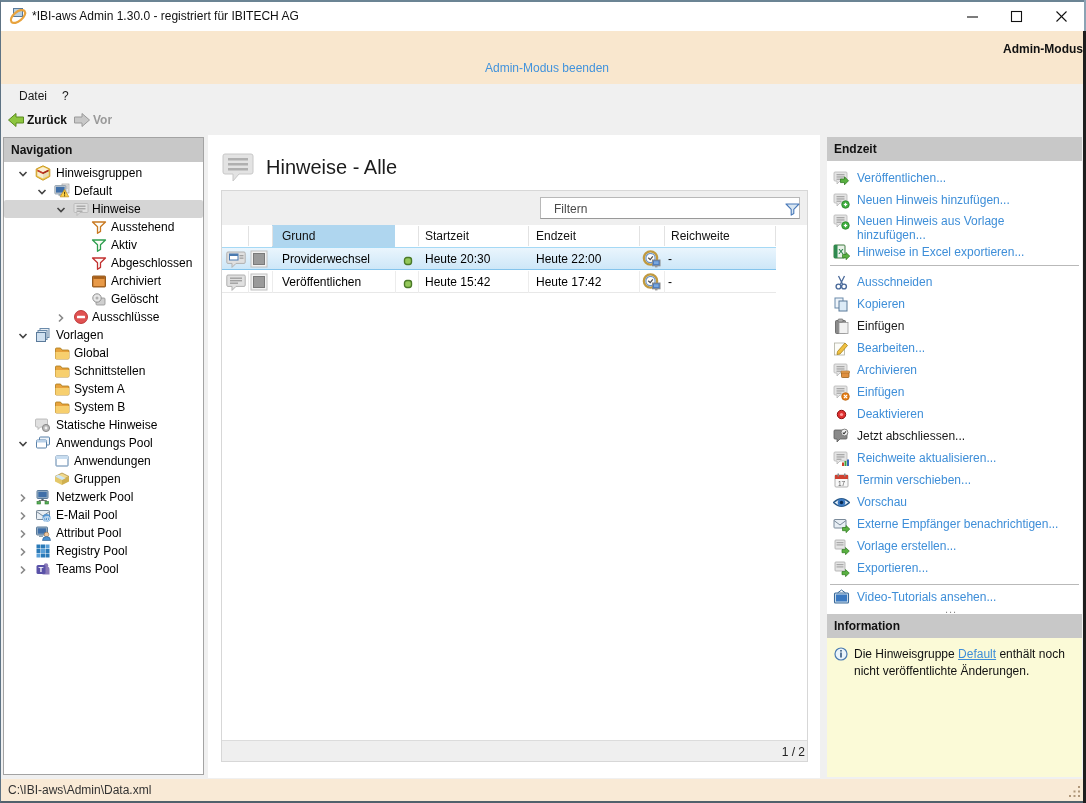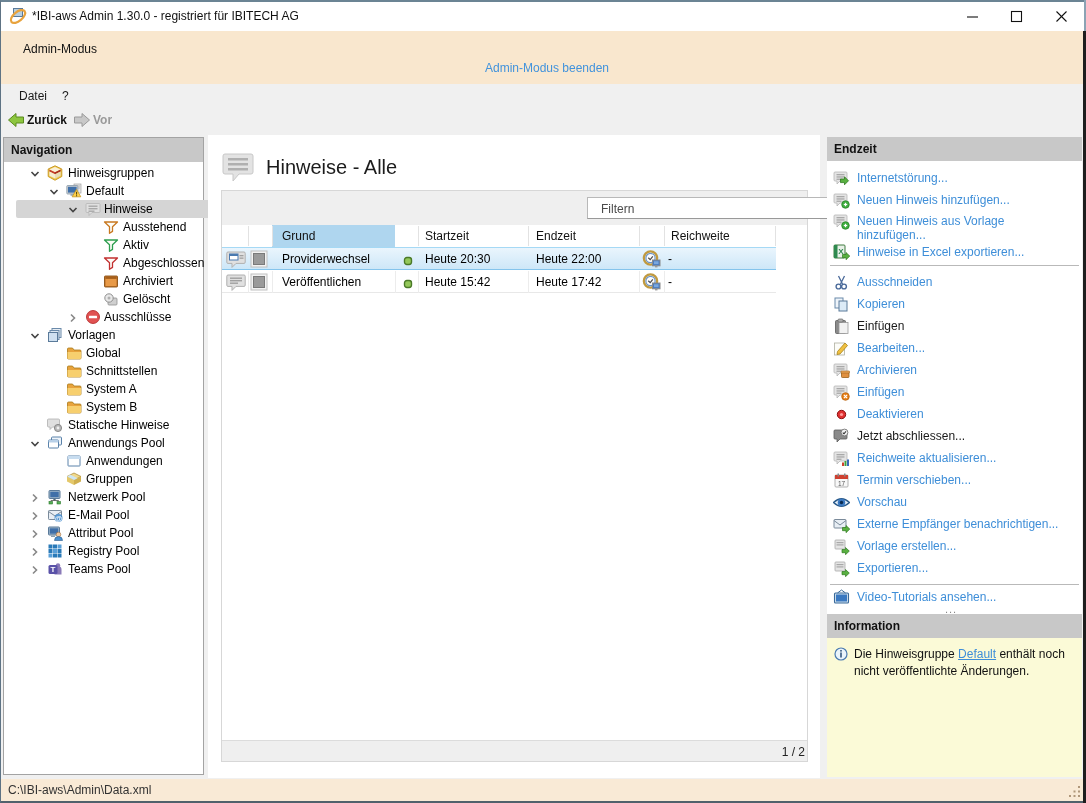--- a/index.html
+++ b/index.html
@@ -11,49 +11,49 @@
 #rightedge2 { position:absolute; left:1084px; top:0; width:2px; height:31px; background:#8ba3b4; }
 #titlebar { position:absolute; left:1px; top:2px; width:1083px; height:29px; background:#ffffff; }
 #banner { position:absolute; left:1px; top:31px; width:1082px; height:53px; background:#f9e7ce; }
 #menubar { position:absolute; left:1px; top:84px; width:1082px; height:24px; background:#f0f0f0; }
 #toolbar { position:absolute; left:1px; top:108px; width:1082px; height:25px; background:#f0f0f0; }
 .panel-h { height:24px; background:#c8c8c8; font-weight:bold; font-size:12px; padding:5px 0 0 7px; color:#111; }
 #nav { position:absolute; left:3px; top:137px; width:201px; height:638px; background:#fff; border:1px solid #a3a3a3; }
 #content { position:absolute; left:208px; top:135px; width:612px; height:643px; background:#fff; }
 #actions { position:absolute; left:827px; top:137px; width:255px; height:477px; background:#fff; }
 #infopanel { position:absolute; left:827px; top:614px; width:255px; height:163px; background:#fbfad7; }
-.trow { position:absolute; height:18px; width:199px;margin-left:12px; }
+.trow { position:absolute; height:18px; width:199px; }
 .trow .lbl { position:absolute; top:2px; font-size:12px; color:#000; white-space:nowrap; }
 .trow.sel { background:#d5d5d5; border-radius:2px; }
 .chev { position:absolute; top:4px; width:10px; height:10px; }
 .ticon { position:absolute; top:1px; width:16px; height:16px; }
 #twidget { position:absolute; left:13px; top:55px; width:587px; height:572px; border:1px solid #d7d7d7; background:#fff; }
 #filterbar { position:absolute; left:0; top:0; width:585px; height:34px; background:#efefef; }
-#filterbox { position:absolute; left:318px; top:6px; width:260px; height:22px; background:#fff; border:1px solid #b8b8b8; border-bottom-color:#999;margin-left:47px; }
+#filterbox { position:absolute; left:318px; top:6px; width:260px; height:22px; background:#fff; border:1px solid #b8b8b8; border-bottom-color:#999; }
 #filterbox span { position:absolute; left:13px; top:4px; color:#4a4a4a; }
 .hcell { position:absolute; top:34px; height:22px; color:#111; padding-top:4px; font-size:12px; }
 .vsep { position:absolute; top:35px; width:1px; height:20px; background:#e2e2e2; }
 .drow { position:absolute; }
 .dcell { position:absolute; font-size:12px; color:#000; top:4px; white-space:nowrap; }
 #tfooter { position:absolute; left:0; top:549px; width:585px; height:21px; background:#efefef; border-top:1px solid #dcdcdc; }
 #tfooter span { position:absolute; right:2px; top:4px; color:#222; }
 .act { position:absolute; left:6px; width:246px; }
 .act .aicon { position:absolute; left:0px; top:-1px; width:17px; height:17px; }
 .act .atext { position:absolute; left:24px; top:0px; white-space:normal; font-size:12px; }
 .blue { color:#3e8ed8; }
 .dark { color:#1a1a1a;text-align:center; }
 .asep { position:absolute; left:3px; width:249px; height:1px; background:#b9b9b9; }
 #statusbar { position:absolute; left:1px; top:779px; width:1082px; height:22px; background:#f9ead6; }
 #statusbar span { position:absolute; left:7px; top:4px; color:#333; font-size:12px; }
 </style>
 </head>
 <body>
 <div id="win"></div>
 <div id="banner">
-  <div style="text-align:left;padding-top:11px;padding-left:22px;font-weight:normal;color:#111">Admin-Modus</div>
+  <div style="text-align:right;padding-top:11px;padding-left:22px;font-weight:bold;color:#111">Admin-Modus</div>
   <div style="text-align:center;padding-top:5px;padding-left:10px;color:#4293dc">Admin-Modus beenden</div>
 </div>
 <div id="titlebar">
   <svg class="abs" style="left:7px;top:4px" width="20" height="20" viewBox="0 0 20 20">
     <rect x="5.5" y="2.5" width="9" height="8" fill="#b8cfe0" stroke="#5a7a9a" stroke-width="1"></rect>
     <ellipse cx="10" cy="10.5" rx="8.5" ry="4.5" fill="none" stroke="#e8a33d" stroke-width="2.2" transform="rotate(-40 10 10.5)"></ellipse>
   </svg>
   <span class="abs" style="left:31px;top:7px;color:#111">*IBI-aws Admin 1.30.0 - registriert für IBITECH AG</span>
   <svg class="abs" style="left:963px;top:6px" width="17" height="17">
       <line x1="3" y1="9" x2="14" y2="9" stroke="#111" stroke-width="1.1"></line>
@@ -411,21 +411,21 @@
 <div id="actions">
   <div class="panel-h">Endzeit</div>
 <div class="act" style="top:34px">
       <span class="aicon"><svg width="17" height="17" viewBox="0 0 17 17">
           <path d="M2 2 h11 a1 1 0 0 1 1 1 v7 a1 1 0 0 1 -1 1 h-6 l-3 3 v-3 h-2 a1 1 0 0 1 -1 -1 v-7 a1 1 0 0 1 1 -1 z" fill="#e4e4e4" stroke="#b5b5b5" stroke-width="0.8"></path>
           <rect x="3.5" y="4" width="8" height="1.3" fill="#a8a8a8"></rect>
           <rect x="3.5" y="6.3" width="8" height="1.3" fill="#a8a8a8"></rect>
           <rect x="3.5" y="8.6" width="5" height="1.3" fill="#a8a8a8"></rect>
           <path d="M8.5 10.5 h4 v-2.2 l4 4 -4 4 v-2.2 h-4 z" fill="#58b040" stroke="#2f7a1f" stroke-width="0.8" transform="translate(-1,-1.5)"></path>
         </svg></span>
-      <span class="atext blue" style="line-height:14px">Internetstörung...</span>
+      <span class="atext blue" style="line-height:14px">Veröffentlichen...</span>
     </div>
 <div class="act" style="top:56px">
       <span class="aicon"><svg width="17" height="17" viewBox="0 0 17 17">
           <path d="M2 2 h11 a1 1 0 0 1 1 1 v7 a1 1 0 0 1 -1 1 h-6 l-3 3 v-3 h-2 a1 1 0 0 1 -1 -1 v-7 a1 1 0 0 1 1 -1 z" fill="#e4e4e4" stroke="#b5b5b5" stroke-width="0.8"></path>
           <rect x="3.5" y="4" width="8" height="1.3" fill="#a8a8a8"></rect>
           <rect x="3.5" y="6.3" width="8" height="1.3" fill="#a8a8a8"></rect>
           <rect x="3.5" y="8.6" width="5" height="1.3" fill="#a8a8a8"></rect>
           <circle cx="12.5" cy="12.5" r="3.8" fill="#3fae3f" stroke="#1f7a1f" stroke-width="0.7"></circle>
           <rect x="10.8" y="11.9" width="3.4" height="1.2" fill="#fff"></rect>
           <rect x="11.9" y="10.8" width="1.2" height="3.4" fill="#fff"></rect>

